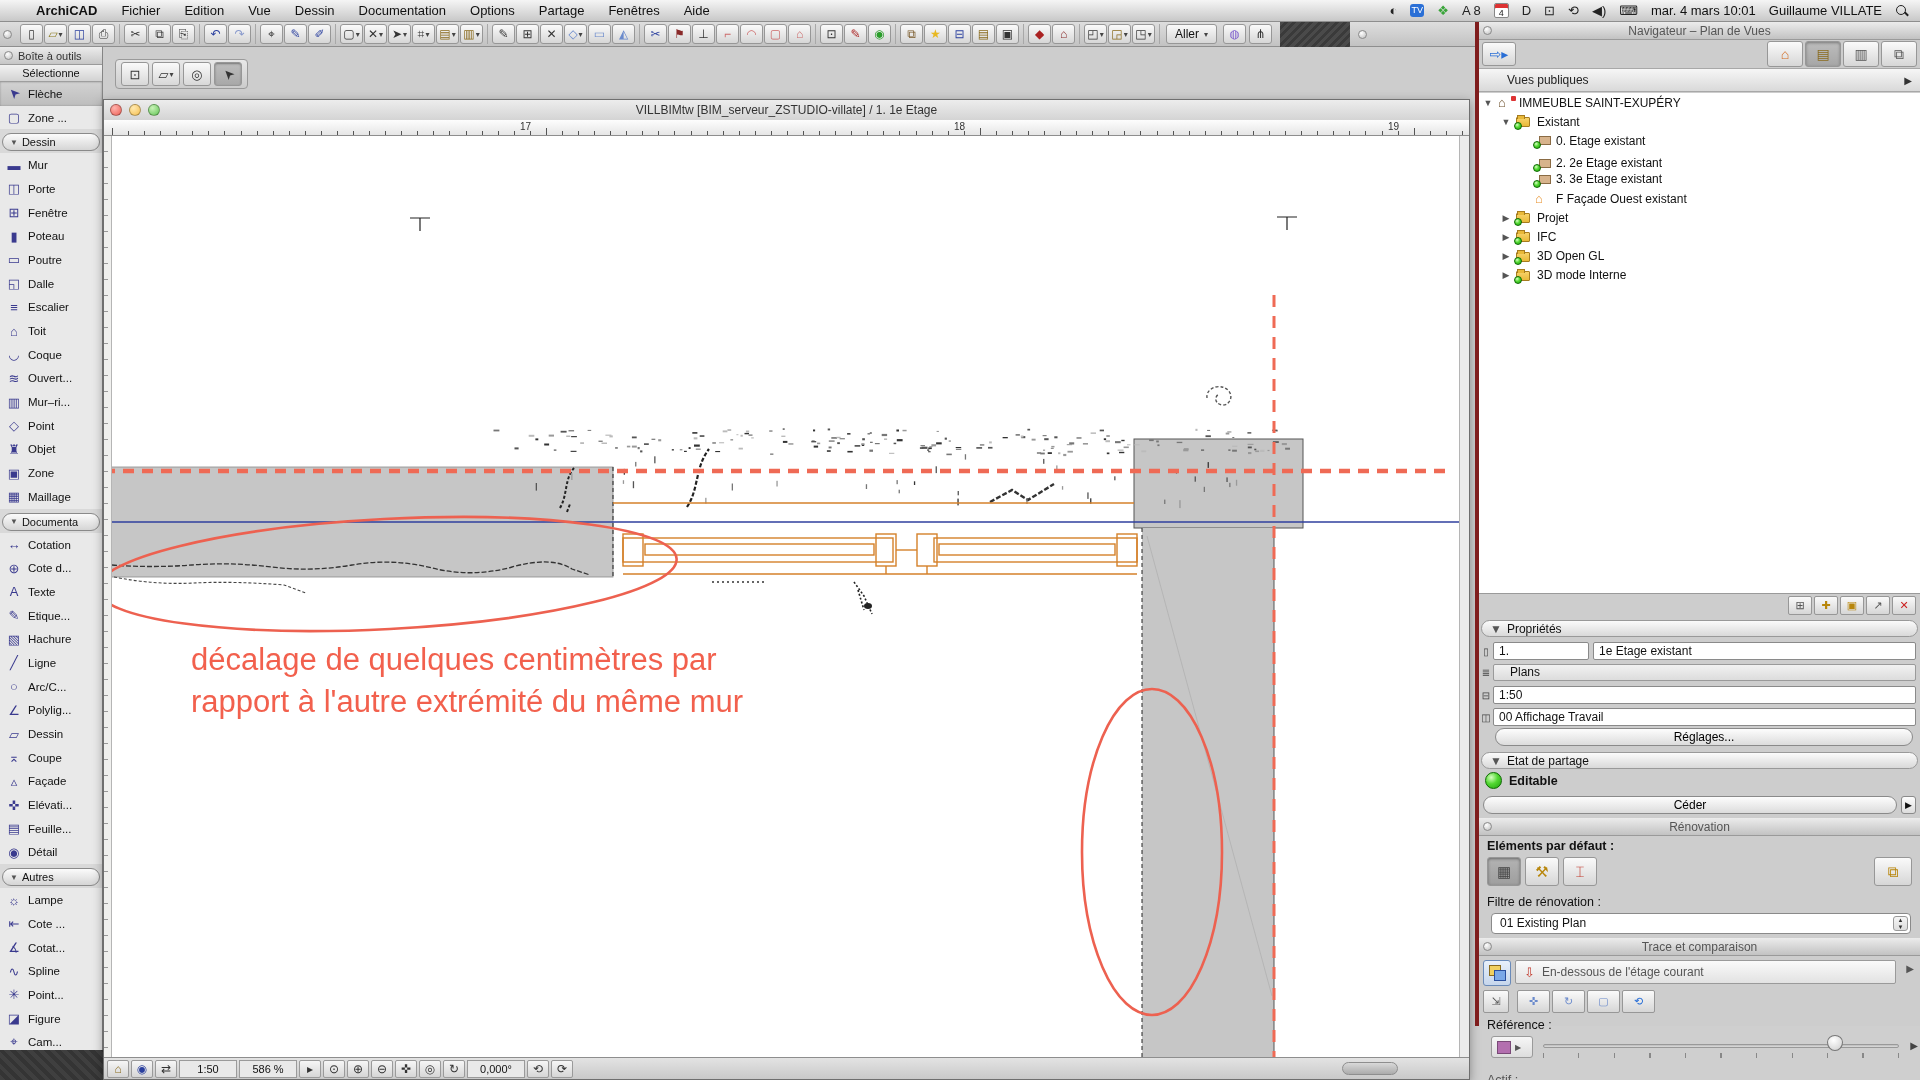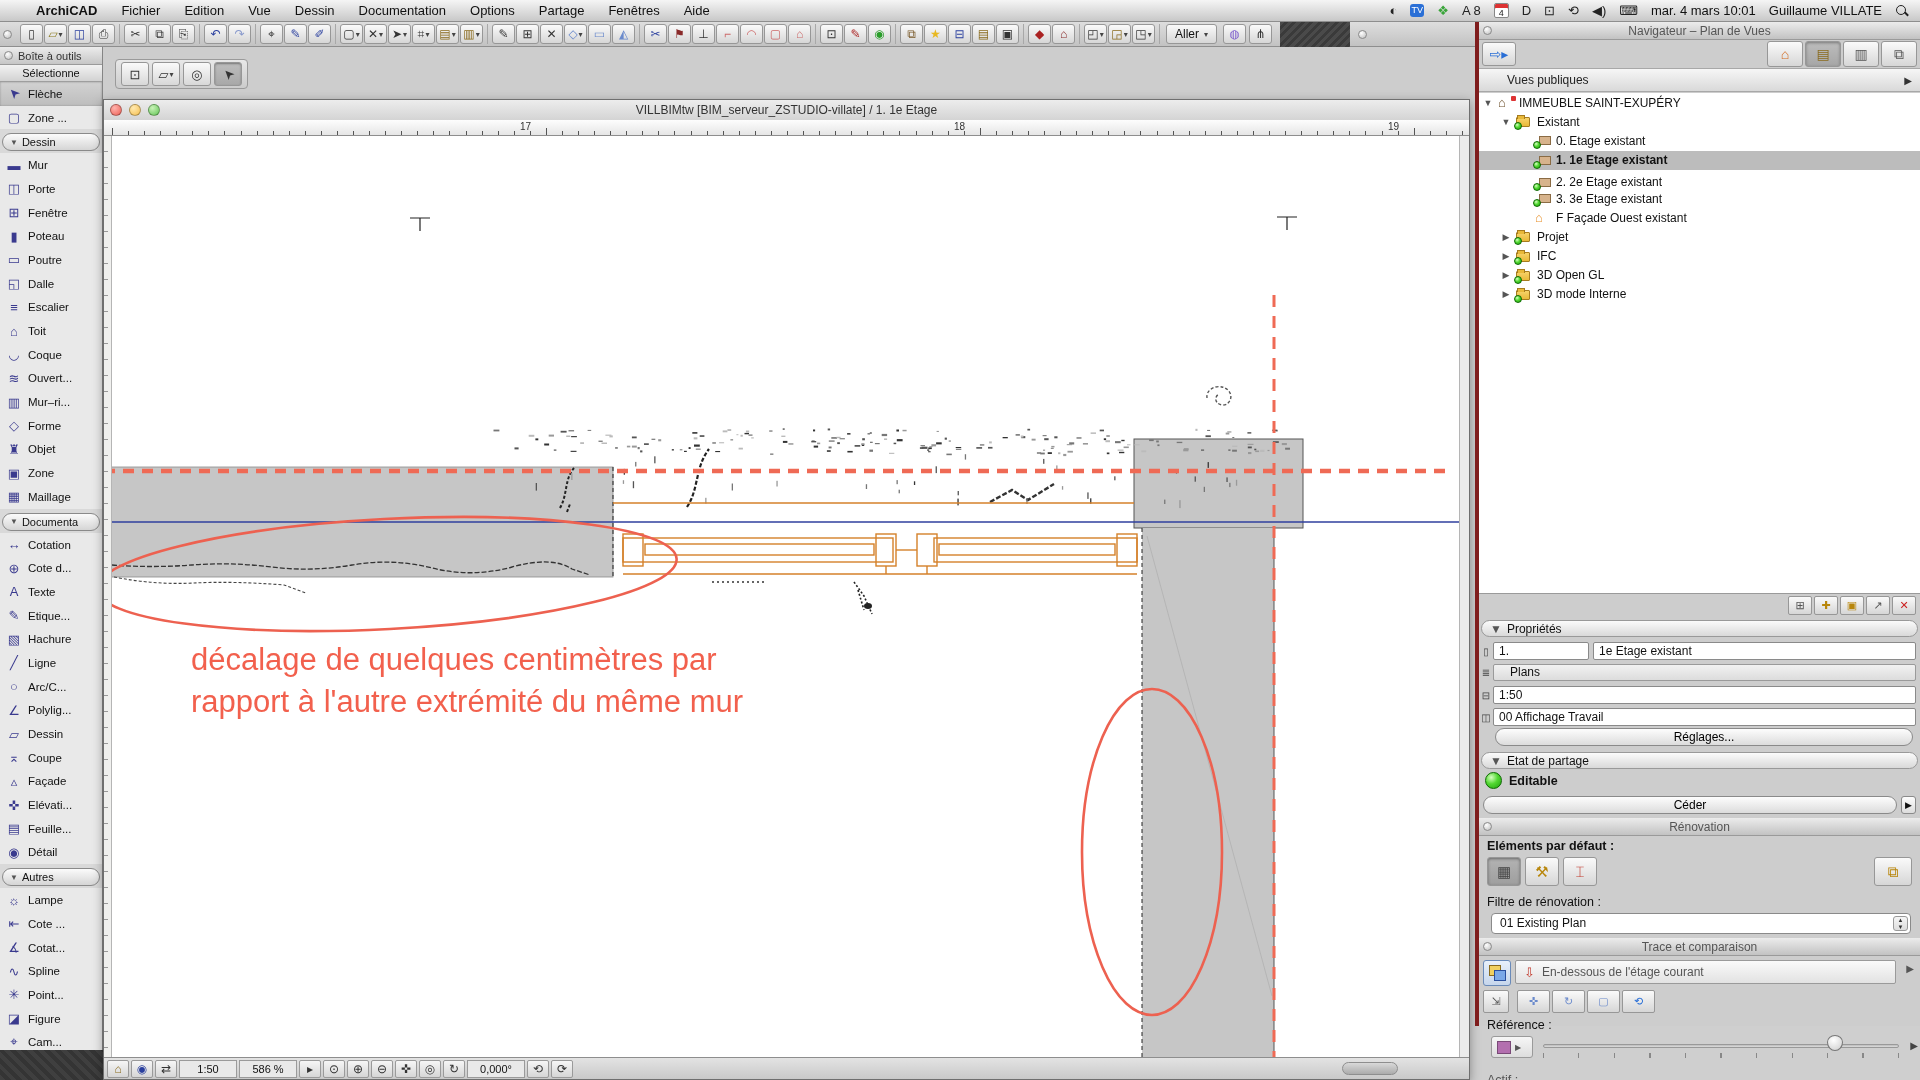--- a/index.html
+++ b/index.html
@@ -441,21 +441,21 @@
       <div class="titem">
         <span class="tico">≋</span>
         <span class="tlab">Ouvert...</span>
       </div>
       <div class="titem">
         <span class="tico">▥</span>
         <span class="tlab">Mur–ri...</span>
       </div>
       <div class="titem">
         <span class="tico">◇</span>
-        <span class="tlab">Forme</span>
+        <span class="tlab">Point</span>
       </div>
       <div class="titem">
         <span class="tico">♜</span>
         <span class="tlab">Objet</span>
       </div>
       <div class="titem">
         <span class="tico">▣</span>
         <span class="tlab">Zone</span>
       </div>
       <div class="titem">
@@ -997,27 +997,20 @@
         </span>
         <span>Existant</span>
       </div>
       <div class="trow" style="padding-left: 56px;">
         <span class="ticon">
           <span class="tanbox"></span>
           <span class="gdot"></span>
         </span>
         <span>0. Etage existant</span>
       </div>
-      <div class="trow sel" style="padding-left: 56px;">
-        <span class="ticon">
-          <span class="tanbox"></span>
-          <span class="gdot"></span>
-        </span>
-        <span>1. 1e Etage existant</span>
-      </div>
       <div class="trow" style="padding-left: 56px; align-items: flex-end;">
         <span class="ticon">
           <span class="tanbox"></span>
           <span class="gdot"></span>
         </span>
         <span>2. 2e Etage existant</span>
       </div>
       <div class="trow" style="padding-left: 56px;">
         <span class="ticon">
           <span class="tanbox"></span>

